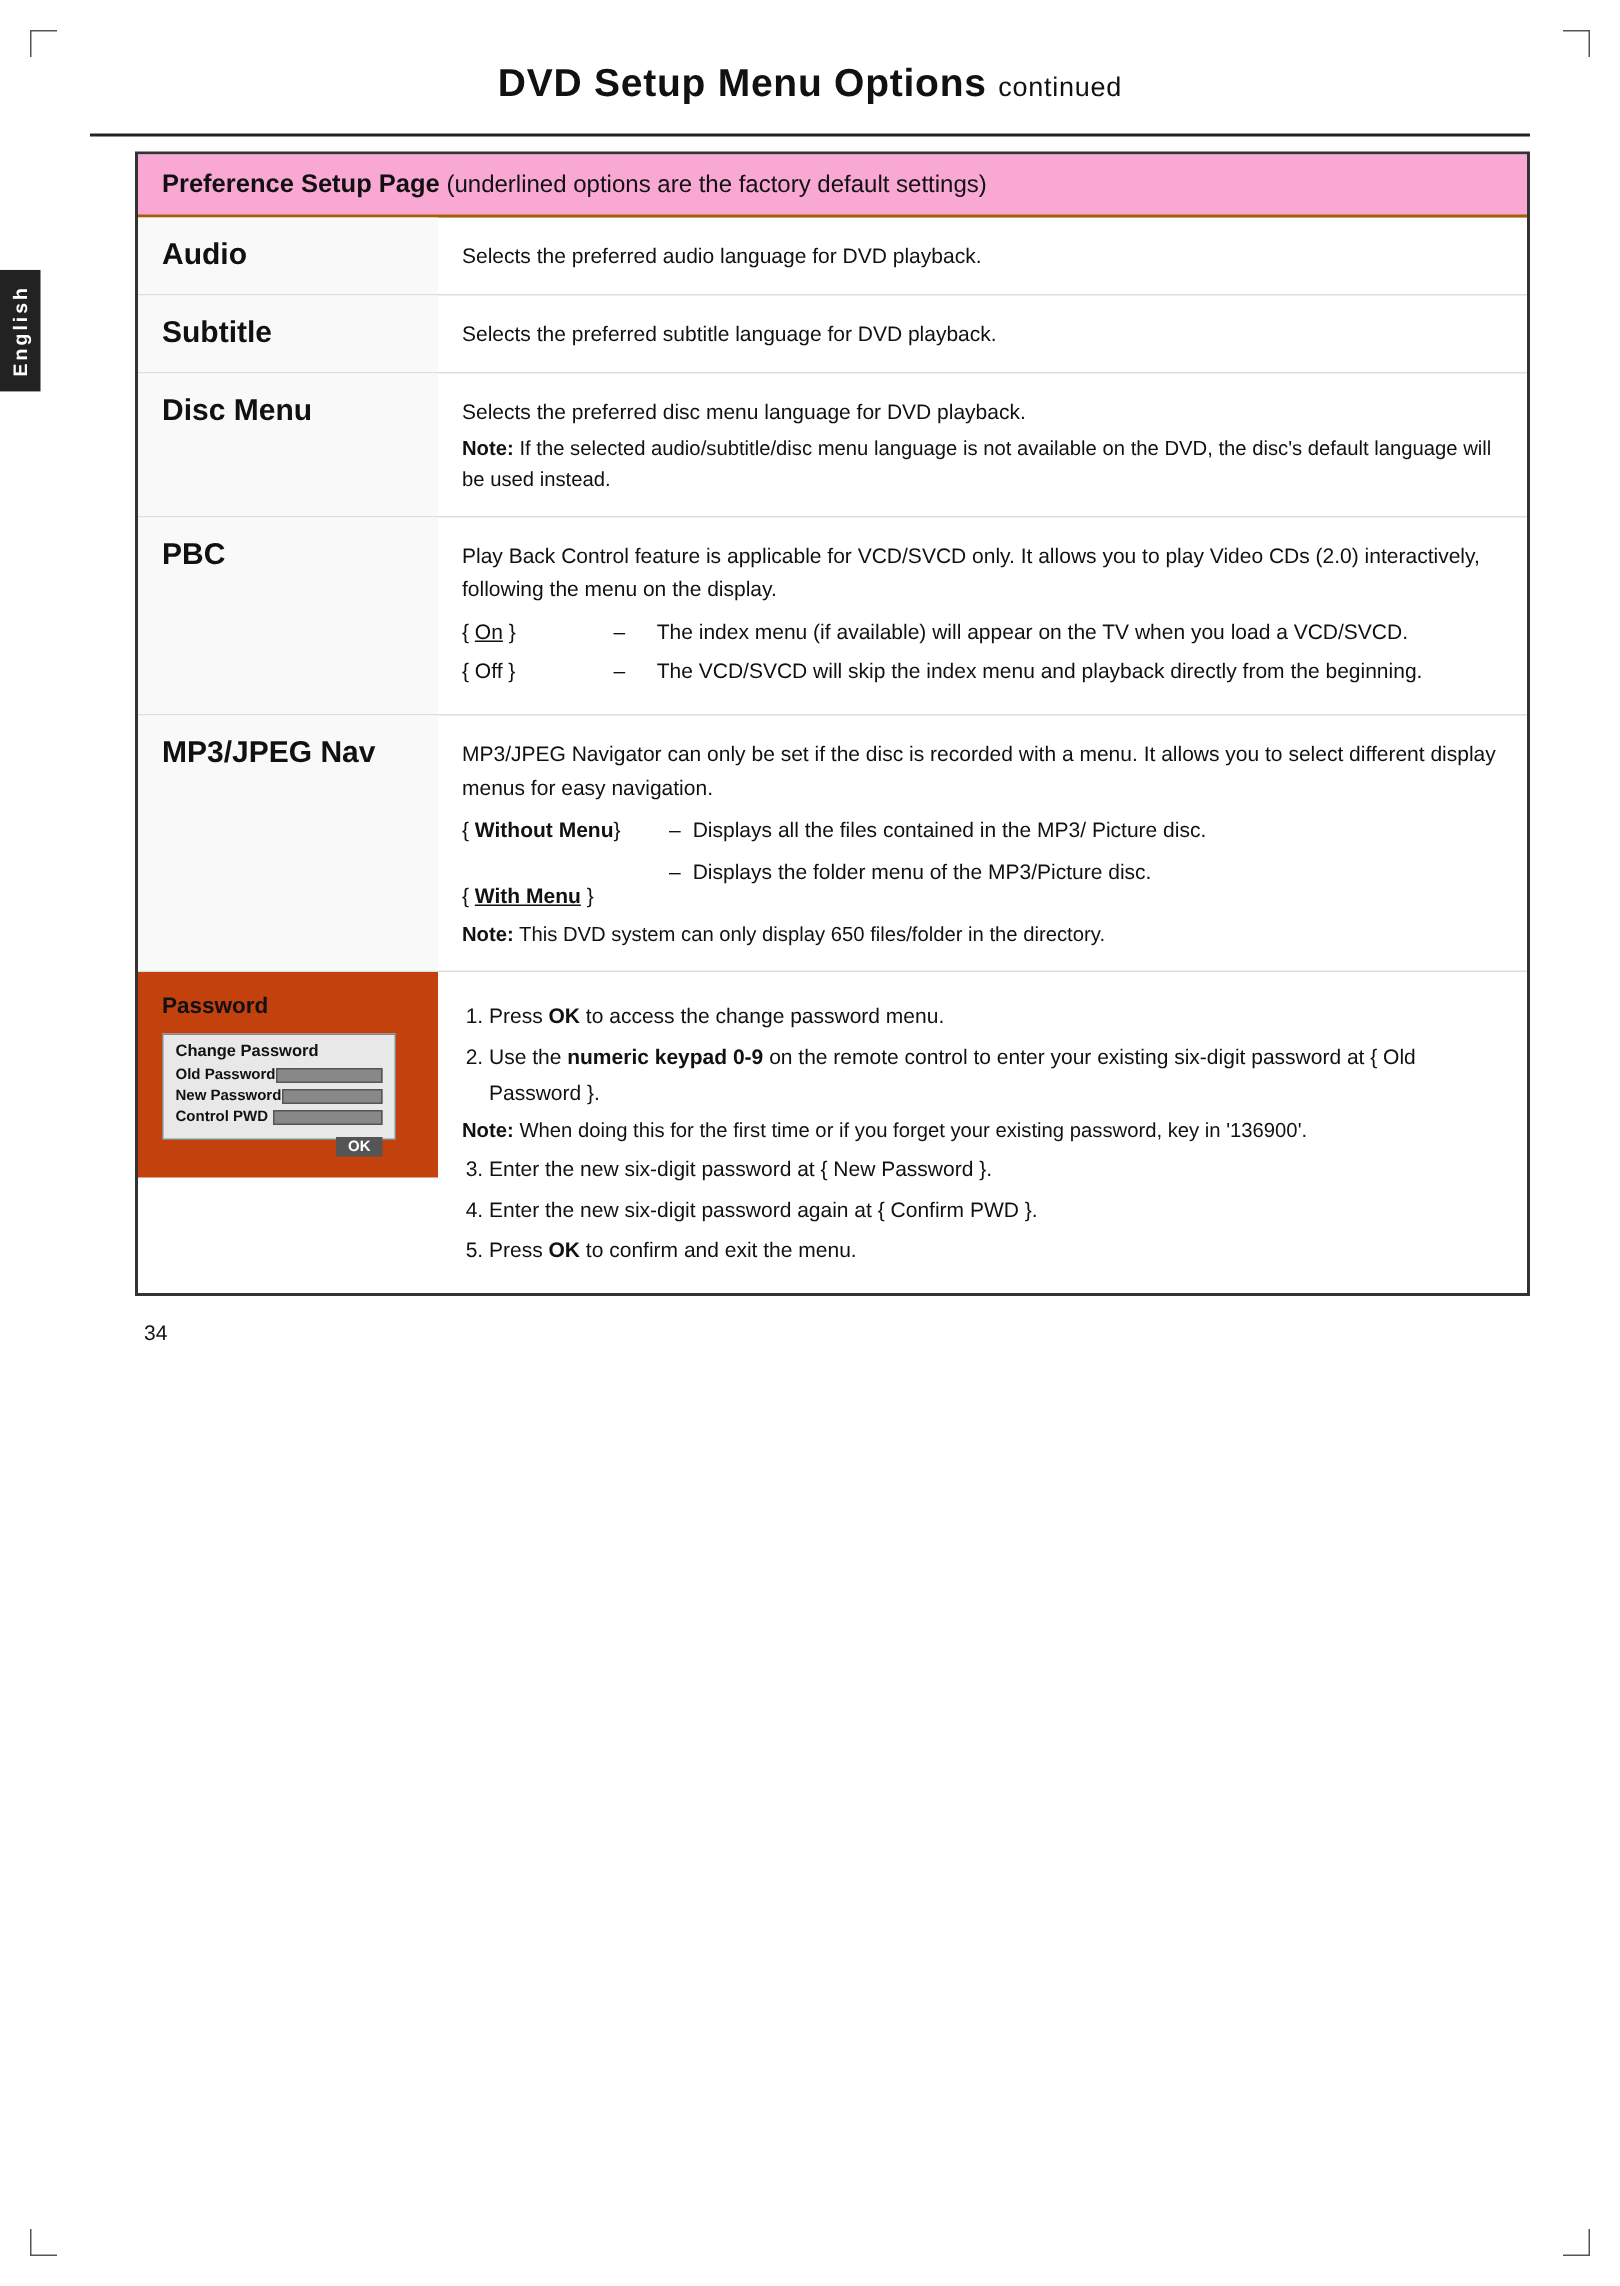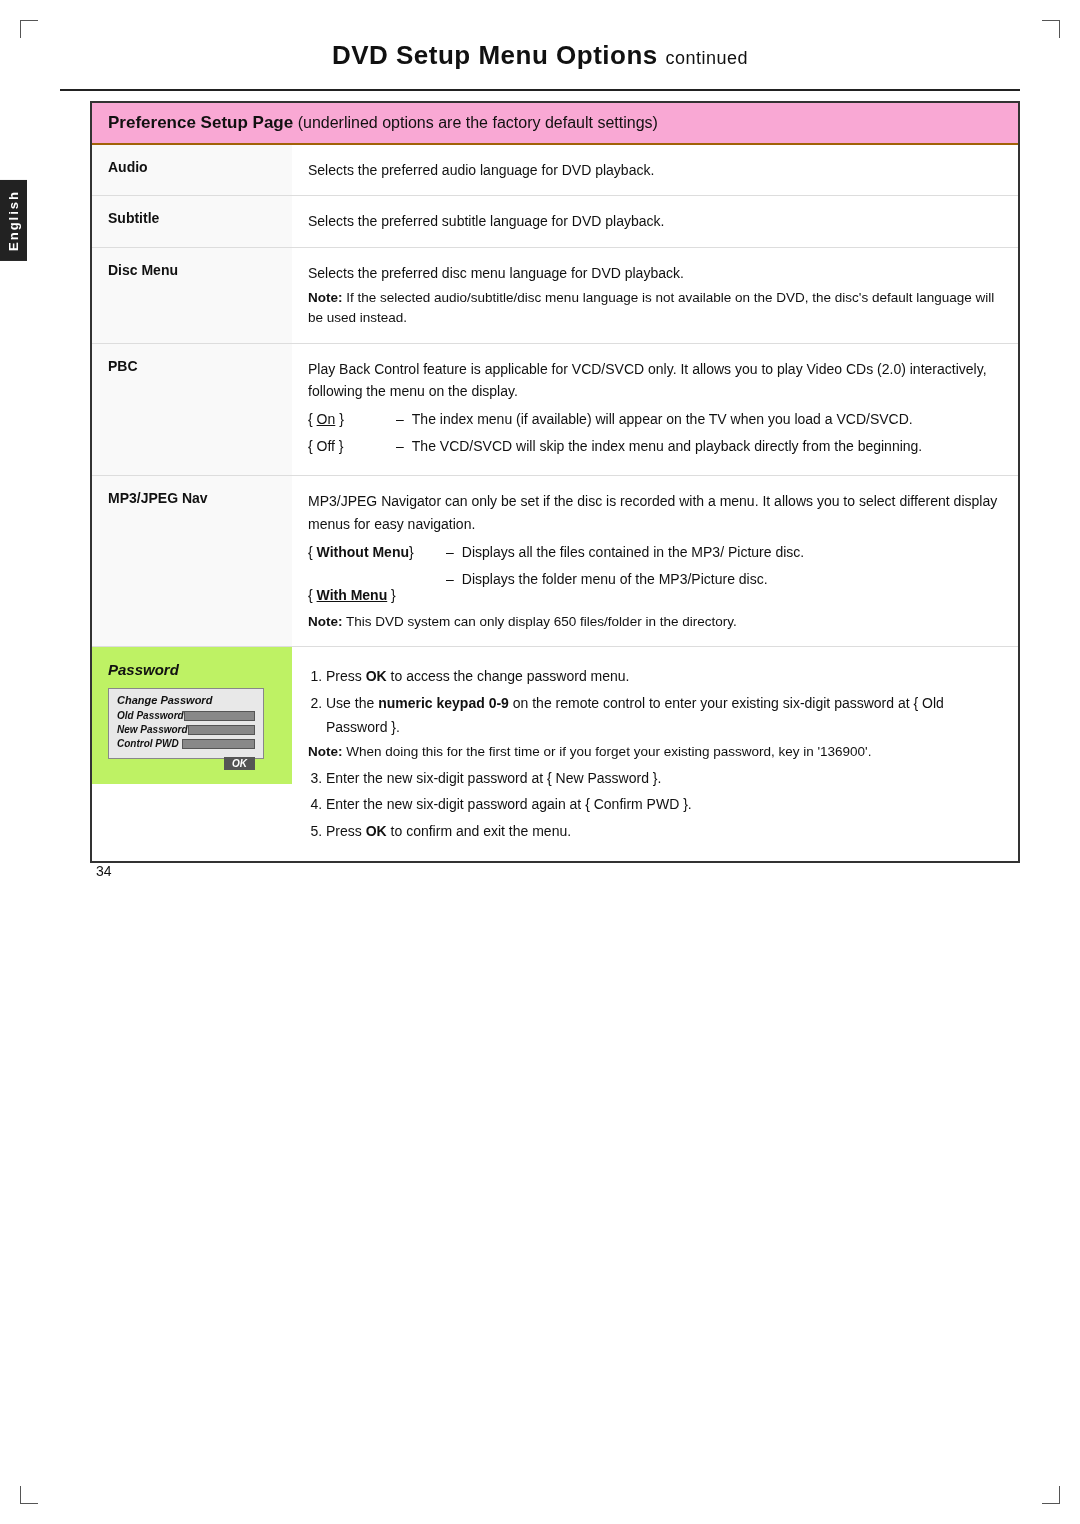--- a/index.html
+++ b/index.html
@@ -88,40 +88,41 @@
 
     .setting-row:last-child {
       border-bottom: none;
     }
 
     .setting-label {
       width: 200px;
       min-width: 200px;
       padding: 14px 16px;
       font-weight: bold;
-      font-size: 14px;
+      font-size: 20px;
       vertical-align: top;
       background: #f9f9f9;
     }
 
     .setting-desc {
       flex: 1;
       padding: 14px 16px;
       font-size: 14px;
       line-height: 1.6;
     }
 
     .pbc-options {
       margin-top: 6px;
     }
 
     .pbc-option {
       display: flex;
       margin-bottom: 4px;
       align-items: flex-start;
+      gap: 13px;
     }
 
     .option-key {
       min-width: 80px;
       font-size: 14px;
     }
 
     .option-dash {
       margin: 0 8px;
     }
@@ -155,23 +156,22 @@
       align-items: flex-start;
       margin-bottom: 5px;
     }
 
     .password-label-col {
       width: 200px;
       min-width: 200px;
       padding: 14px 16px;
       font-weight: bold;
       font-size: 15px;
-      background: #bef264;
+      background: #c2410c;
       position: relative;
-      font-style: italic;
     }
 
     .password-desc-col {
       flex: 1;
       padding: 14px 16px;
       font-size: 14px;
       line-height: 1.7;
     }
 
     
@@ -232,20 +232,21 @@
     }
 
     .pwd-steps li {
       margin-bottom: 3px;
     }
 
     
     .page-number {
       text-align: left;
       font-size: 14px;
+      margin-top: 16px;
       padding-left: 36px;
     }
 
     
     .title-rule {
       border: none;
       border-top: 2px solid #222;
       margin-bottom: 10px;
     }
 

